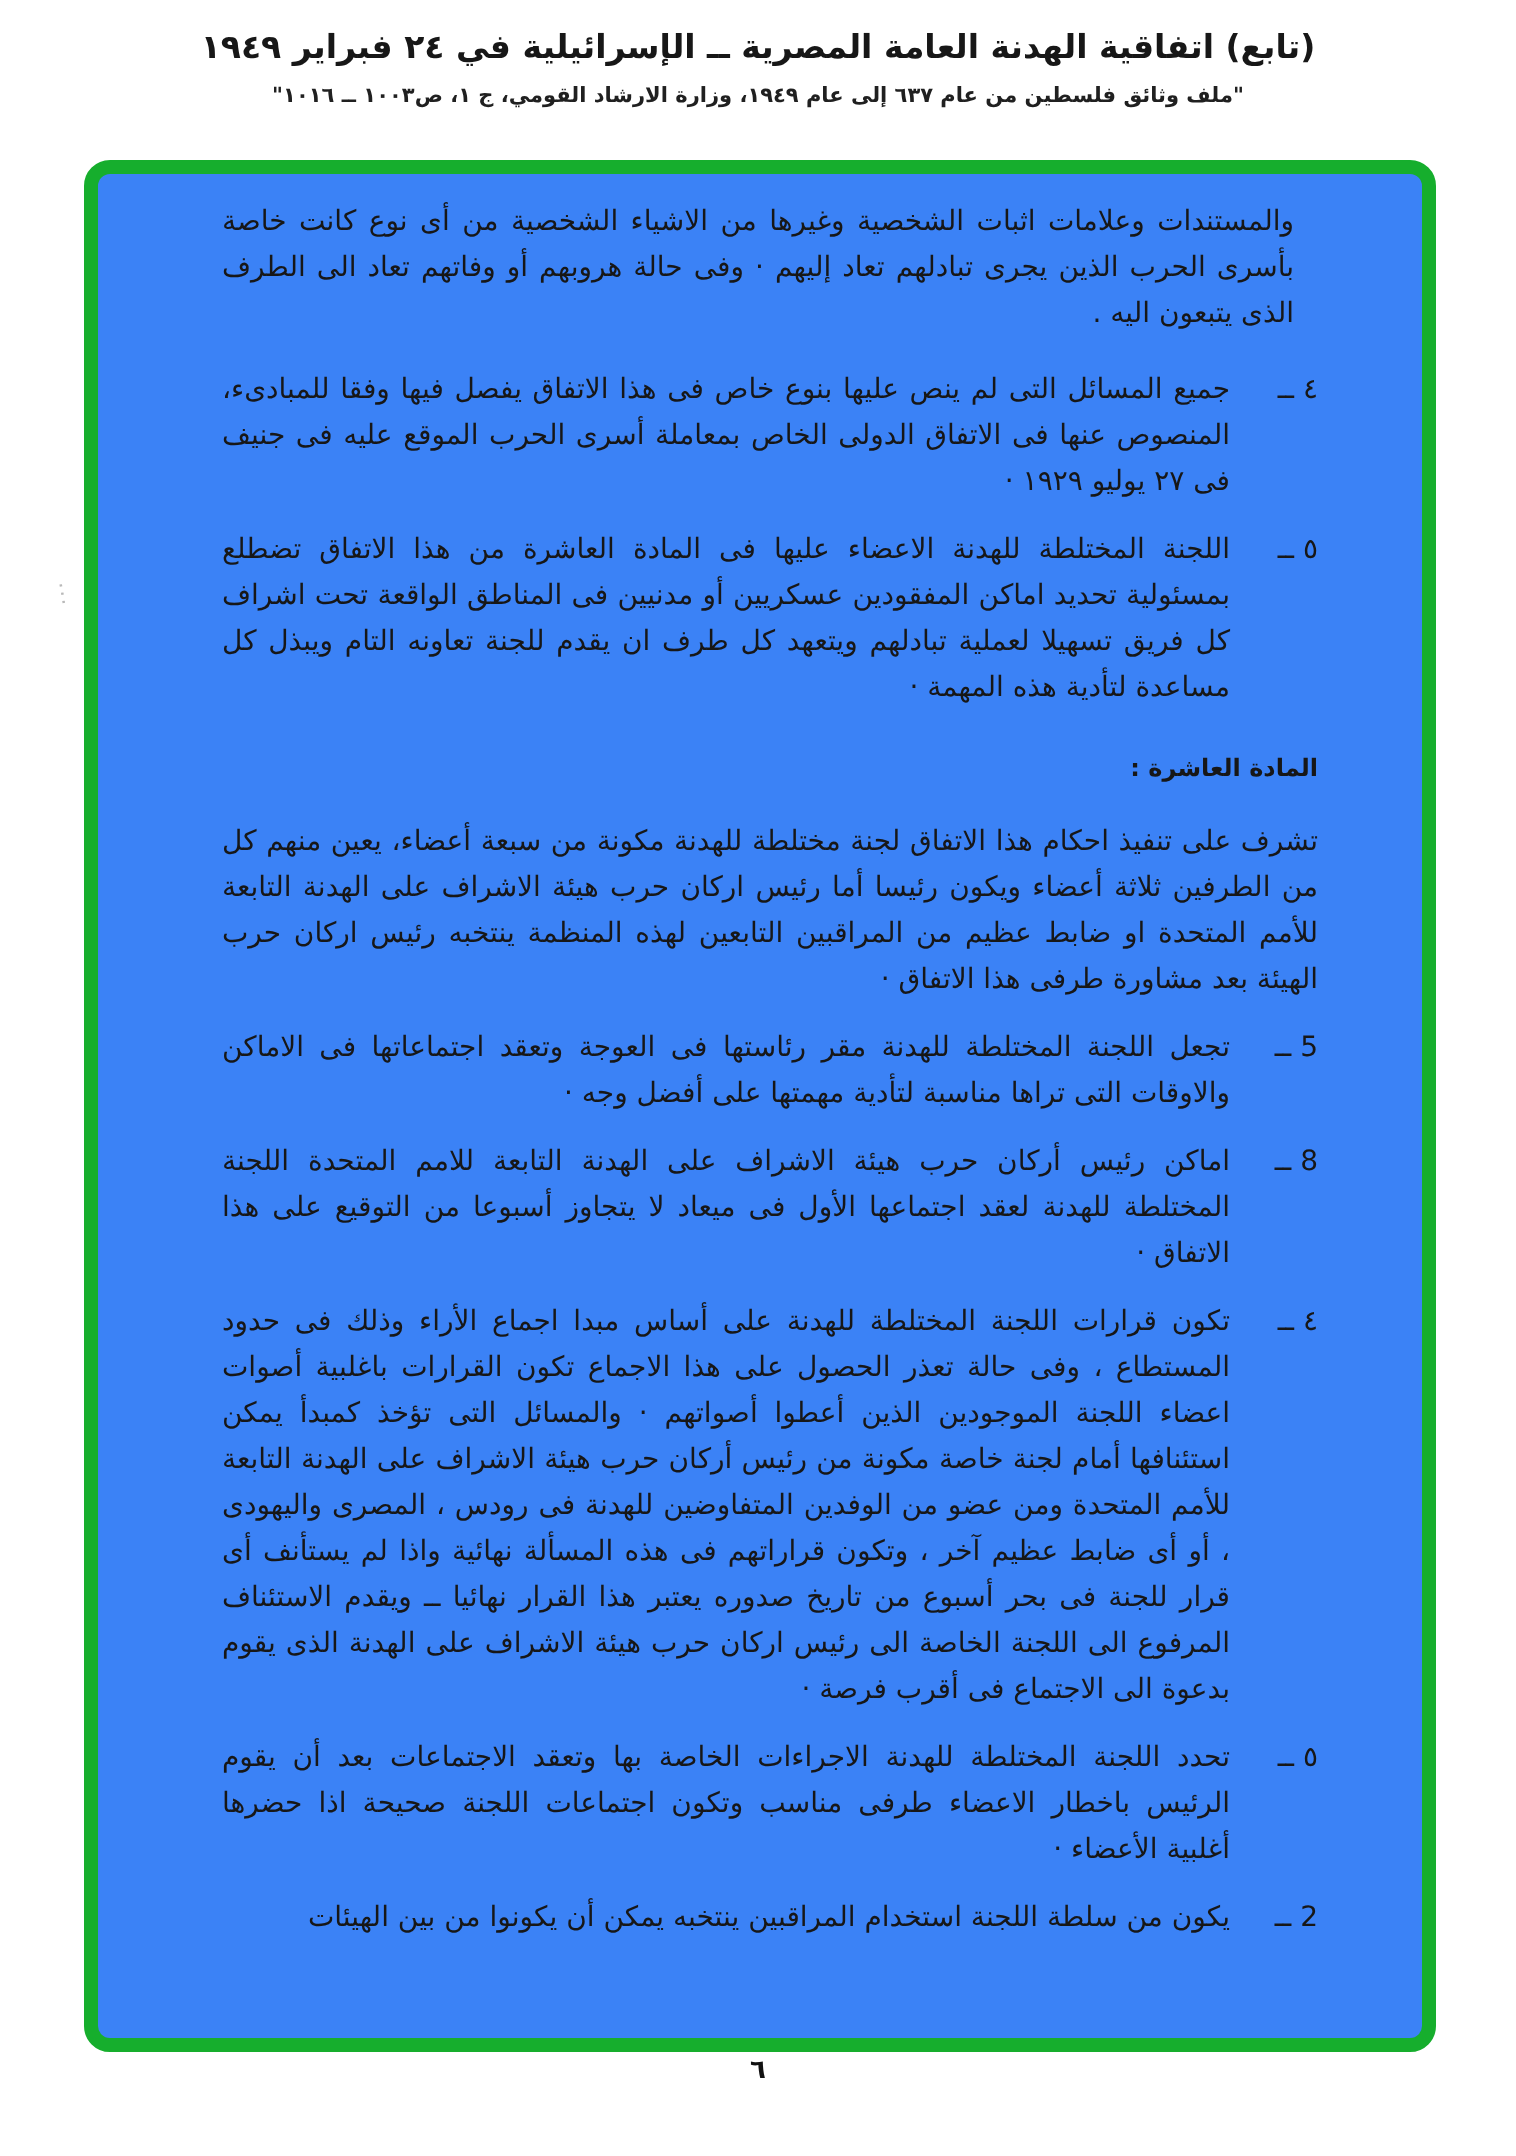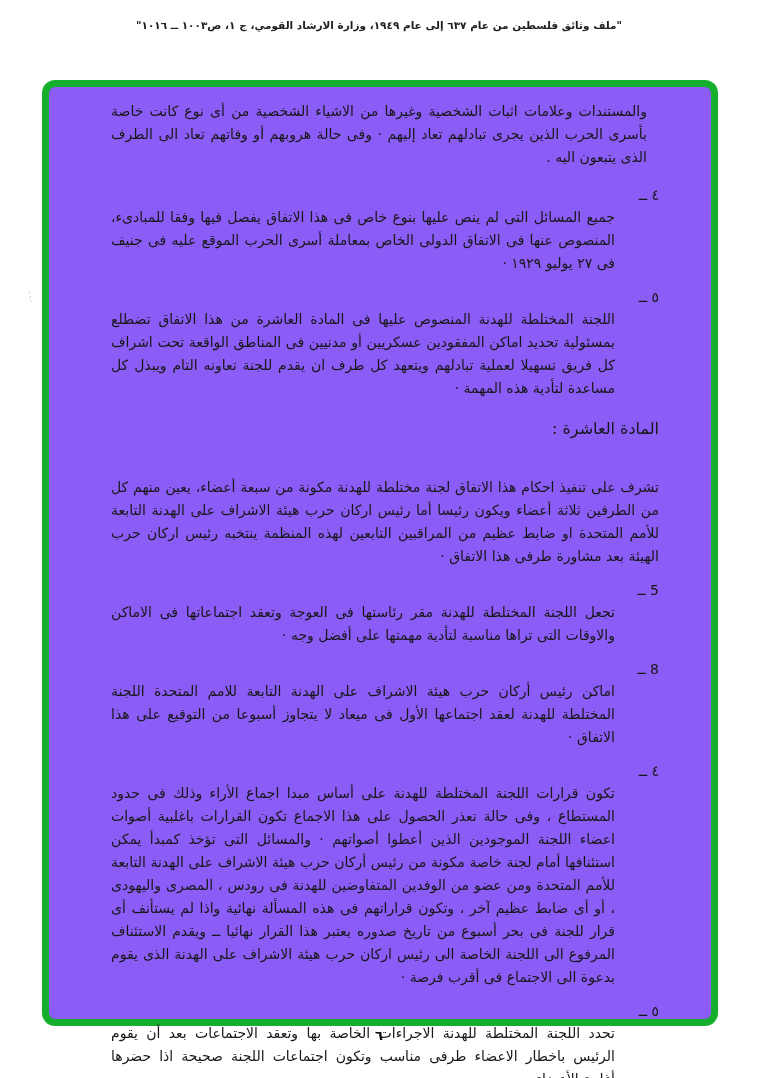--- a/index.html
+++ b/index.html
@@ -12,65 +12,66 @@
 
   
   .hdr{position:absolute;top:12px;left:0;right:0;text-align:center;direction:rtl;}
   .hdr-title{font-size:16.5px;font-weight:bold;letter-spacing:.2px;line-height:1.4;}
   .hdr-source{font-size:10.5px;font-weight:bold;margin-top:7px;color:#202020;letter-spacing:.2px;}
 
   
   .frame{
     position:absolute;left:42px;top:80px;width:676px;height:946px;
     box-sizing:border-box;border:7px solid #16ae2d;border-radius:13px;
-    padding:13px 52px 0 62px;direction:rtl;background:#8b5cf6;
+    padding:13px 52px 0 62px;direction:rtl;background:#3b82f6;
   }
 
   .body-text{font-size:14px;line-height:23px;}
   .intro{margin:0 0 15px 0;padding-right:12px;text-align:justify;text-justify:inter-word;}
 
   .item{display:flex;margin:0 0 11px 0;}
   .item .num{flex:0 0 40px;white-space:nowrap;padding-left:4px;}
-  .item .txt{flex:1;text-align:justify;text-justify:inter-word;margin-top:22px;}
+  .item .txt{flex:1;text-align:justify;text-justify:inter-word;}
 
   .article-heading{
-    font-weight:normal;font-size:16px;margin:17px 0 14px 0;
+    font-weight:bold;font-size:12px;margin:17px 0 14px 0;
   }
 
   .margin-mark{
     position:absolute;left:24px;top:292px;color:#b9b9b9;font-size:10px;
     transform:rotate(80deg);letter-spacing:1px;
   }
 
   .page-number{
     position:absolute;top:1028px;left:0;right:0;text-align:center;
     font-size:13px;font-weight:bold;color:#111;
   }
 </style>
 </head>
 <body>
 
 <div class="page">
 
   <div class="hdr">
+    <div class="hdr-title">(تابع) اتفاقية الهدنة العامة المصرية ــ الإسرائيلية في ٢٤ فبراير ١٩٤٩</div>
     <div class="hdr-source">"ملف وثائق فلسطين من عام ٦٣٧ إلى عام ١٩٤٩، وزارة الارشاد القومي، ج ١، ص١٠٠٣ ــ ١٠١٦"</div>
   </div>
 
   <div class="frame body-text">
 
     <p class="intro">والمستندات وعلامات اثبات الشخصية وغيرها من الاشياء الشخصية من أى نوع كانت خاصة بأسرى الحرب الذين يجرى تبادلهم تعاد إليهم · وفى حالة هروبهم أو وفاتهم تعاد الى الطرف الذى يتبعون اليه .</p>
 
     <div class="item">
       <span class="num">٤ ــ</span>
       <div class="txt">جميع المسائل التى لم ينص عليها بنوع خاص فى هذا الاتفاق يفصل فيها وفقا للمبادىء، المنصوص عنها فى الاتفاق الدولى الخاص بمعاملة أسرى الحرب الموقع عليه فى جنيف فى ٢٧ يوليو ١٩٢٩ ·</div>
     </div>
 
     <div class="item">
       <span class="num">٥ ــ</span>
-      <div class="txt">اللجنة المختلطة للهدنة المنصوص عليها فى المادة العاشرة من هذا الاتفاق تضطلع بمسئولية تحديد اماكن المفقودين عسكريين أو مدنيين فى المناطق الواقعة تحت اشراف كل فريق تسهيلا لعملية تبادلهم ويتعهد كل طرف ان يقدم للجنة تعاونه التام ويبذل كل مساعدة لتأدية هذه المهمة ·</div>
+      <div class="txt">اللجنة المختلطة للهدنة الاعضاء عليها فى المادة العاشرة من هذا الاتفاق تضطلع بمسئولية تحديد اماكن المفقودين عسكريين أو مدنيين فى المناطق الواقعة تحت اشراف كل فريق تسهيلا لعملية تبادلهم ويتعهد كل طرف ان يقدم للجنة تعاونه التام ويبذل كل مساعدة لتأدية هذه المهمة ·</div>
     </div>
 
     <div class="article-heading">المادة العاشرة :</div>
 
     <div class="item">
       <div class="txt">تشرف على تنفيذ احكام هذا الاتفاق لجنة مختلطة للهدنة مكونة من سبعة أعضاء، يعين منهم كل من الطرفين ثلاثة أعضاء ويكون رئيسا أما رئيس اركان حرب هيئة الاشراف على الهدنة التابعة للأمم المتحدة او ضابط عظيم من المراقبين التابعين لهذه المنظمة ينتخبه رئيس اركان حرب الهيئة بعد مشاورة طرفى هذا الاتفاق ·</div>
     </div>
 
     <div class="item">
       <span class="num">5 ــ</span>

